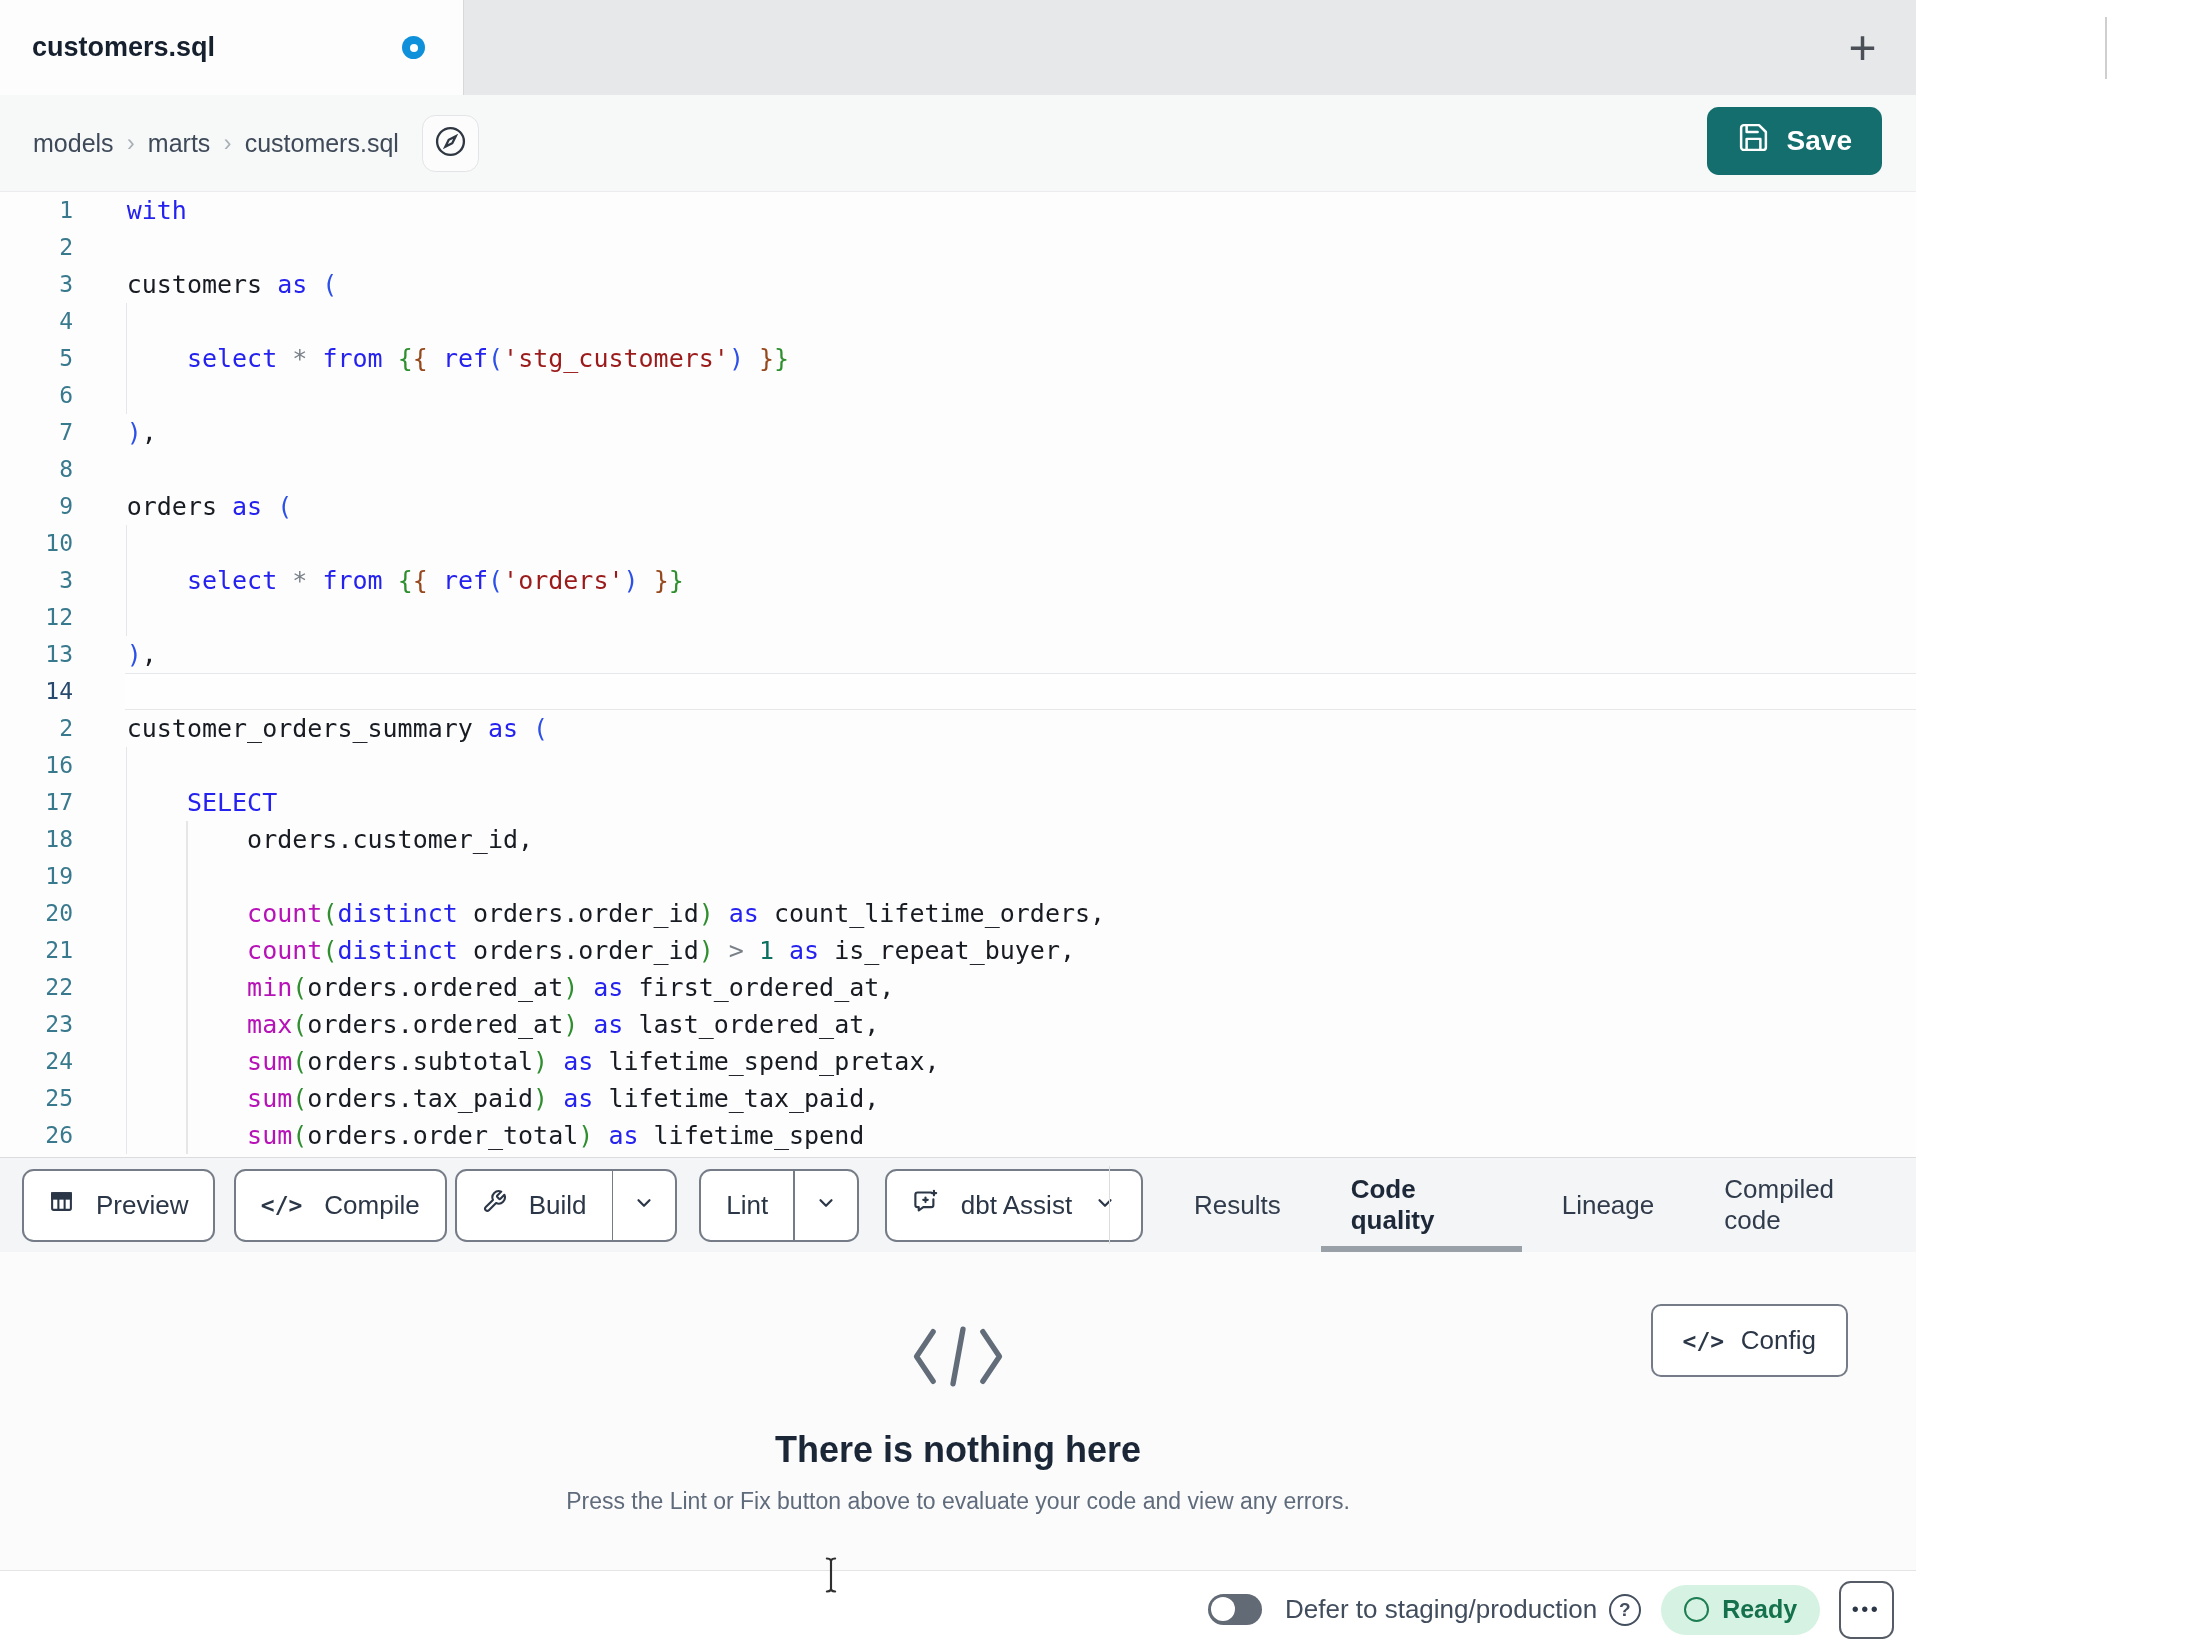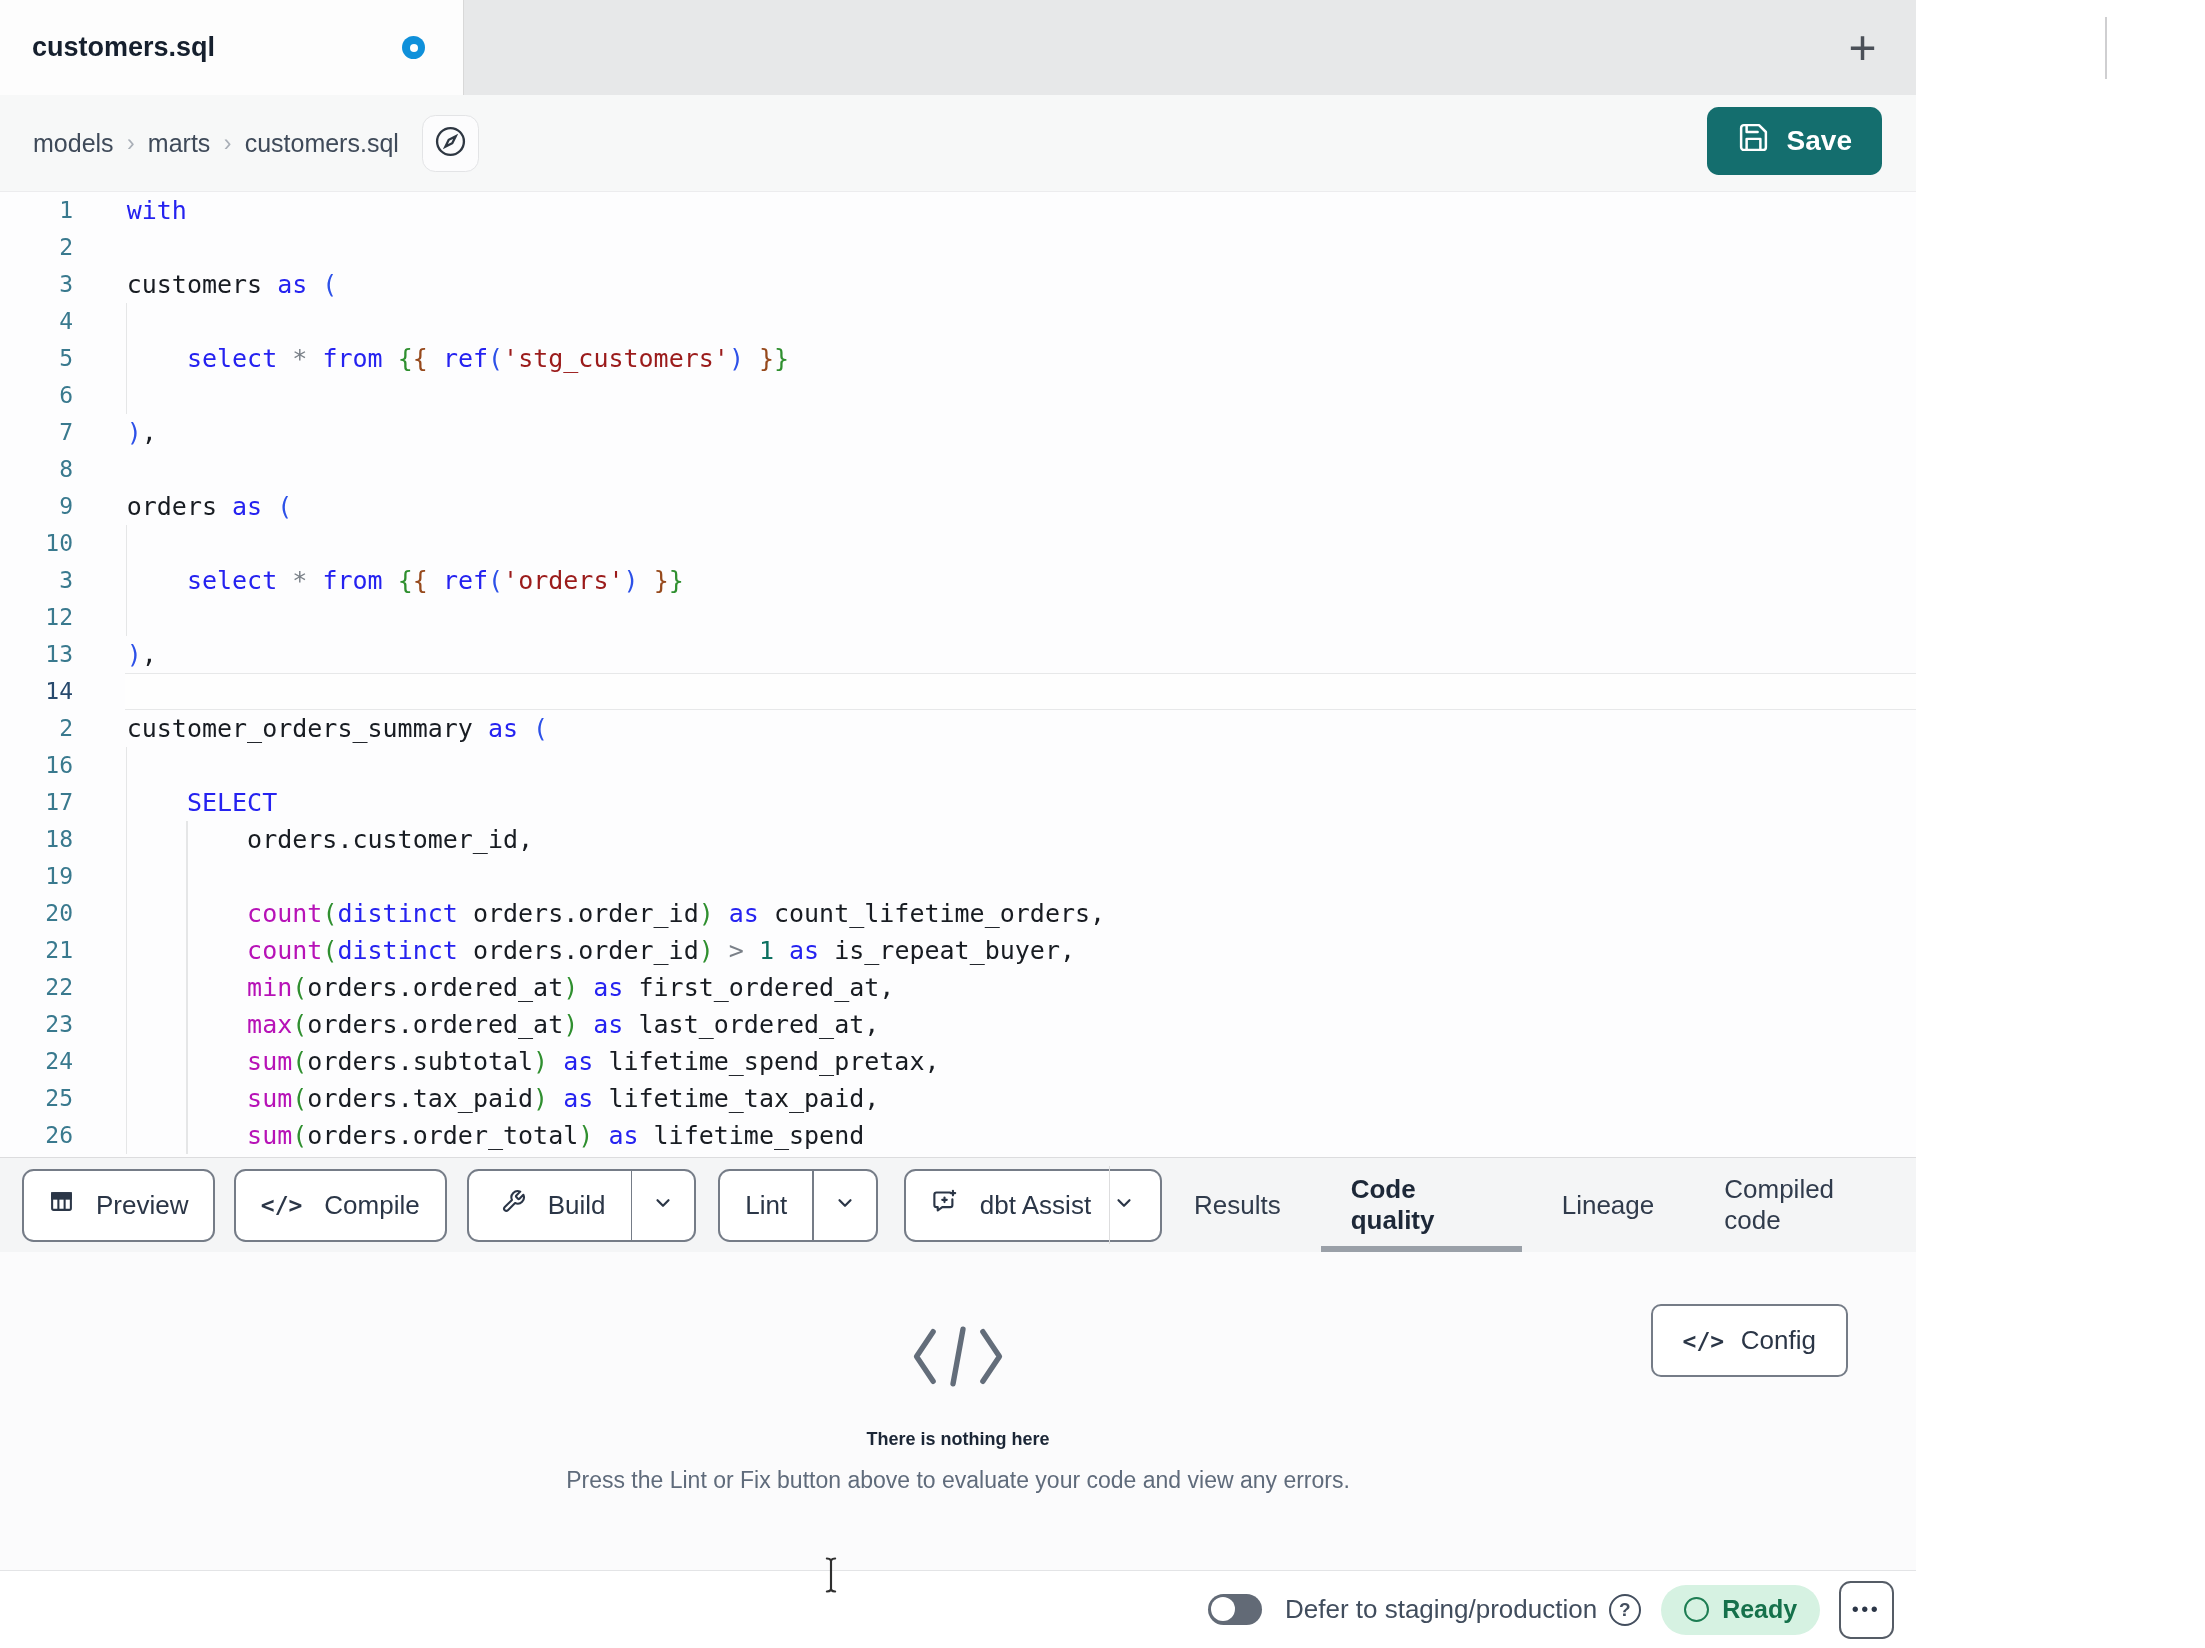--- a/index.html
+++ b/index.html
@@ -73,21 +73,21 @@
 
   .result-tabs { position:absolute; left:1159px; top:0; bottom:0; display:flex; align-items:center; }
   .rtab { position:relative; height:100%; display:flex; align-items:center; padding:0 35px;
     font-size:26px; color:#303b4c; }
   .rtab.active { font-weight:700; color:#1d2838; }
   .rtab.active::after { content:""; position:absolute; left:5px; right:5px; bottom:0;
     height:5.8px; background:#9aa0a8; }
 
   .panel { position:relative; height:329px; background:#fbfbfc; }
   .empty { position:absolute; left:0; right:0; top:73px; text-align:center; }
-  .empty-title { margin-top:38px; font-size:18px; font-weight:700; color:#1b2636; }
+  .empty-title { margin-top:38px; font-size:36px; font-weight:700; color:#1b2636; }
   .empty-sub { margin-top:16.7px; font-size:23px; color:#5f6b7b; }
   .config-btn { position:absolute; right:68px; top:52px; height:73px; padding:0 30px;
     border:2.1px solid #757c87; border-radius:10px; background:#fff; display:flex;
     align-items:center; gap:16.7px; font-size:26px; font-weight:500; color:#2b3647;
     font-family:"Liberation Sans", sans-serif; }
 
   .statusbar { position:absolute; left:0; right:0; bottom:0; height:78px; background:#fff;
     border-top:1.7px solid #e3e4e6; display:flex; align-items:center; justify-content:flex-end;
     padding-right:22.5px; }
   .toggle { width:54px; height:31px; border-radius:16px; background:#626a76; position:relative; }
@@ -275,21 +275,21 @@
         </span>
         <span>Preview</span>
       </span>
     </button>
     <button class="tbtn" style="margin-left:18.3px;">
       <span class="seg">
         <span class="icon-code-sm">&lt;/&gt;</span>
         <span>Compile</span>
       </span>
     </button>
-    <div class="tbtn" style="margin-left:20px;padding-left:7px;">
+    <div class="tbtn" style="margin-left:8px;">
       <span class="seg">
         <span>
           <svg width="25" height="25" viewBox="0 0 24 24" fill="none" stroke="#2b3647" stroke-width="2" stroke-linecap="round" stroke-linejoin="round">
             <path d="M14.7 6.3a1 1 0 0 0 0 1.4l1.6 1.6a1 1 0 0 0 1.4 0l3.77-3.77a6 6 0 0 1-7.94 7.94l-6.91 6.91a2.12 2.12 0 0 1-3-3l6.91-6.91a6 6 0 0 1 7.94-7.94l-3.76 3.76z"></path>
           </svg>
         </span>
         <span>Build</span>
       </span>
       <span class="vsep"></span>
       <span class="seg chev">

